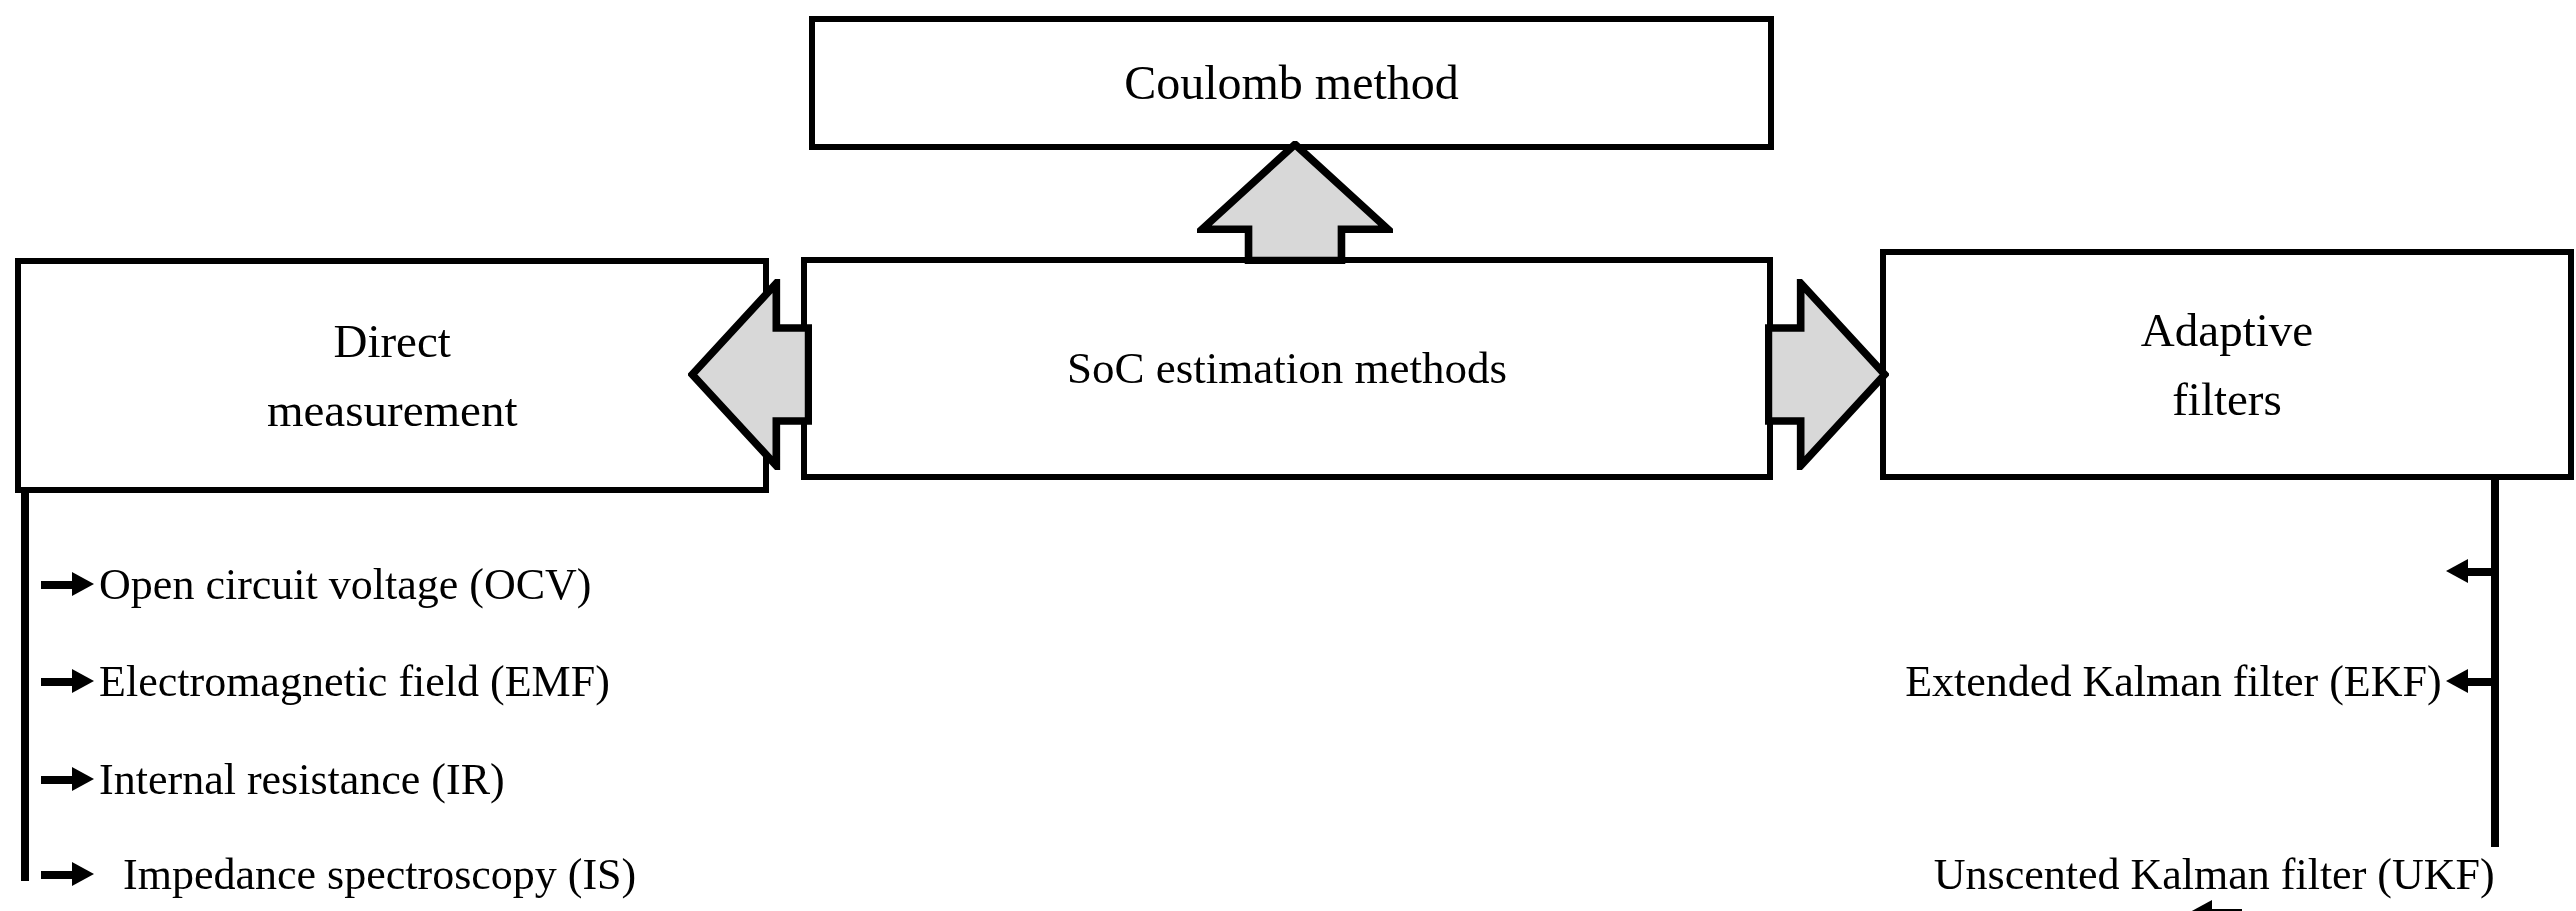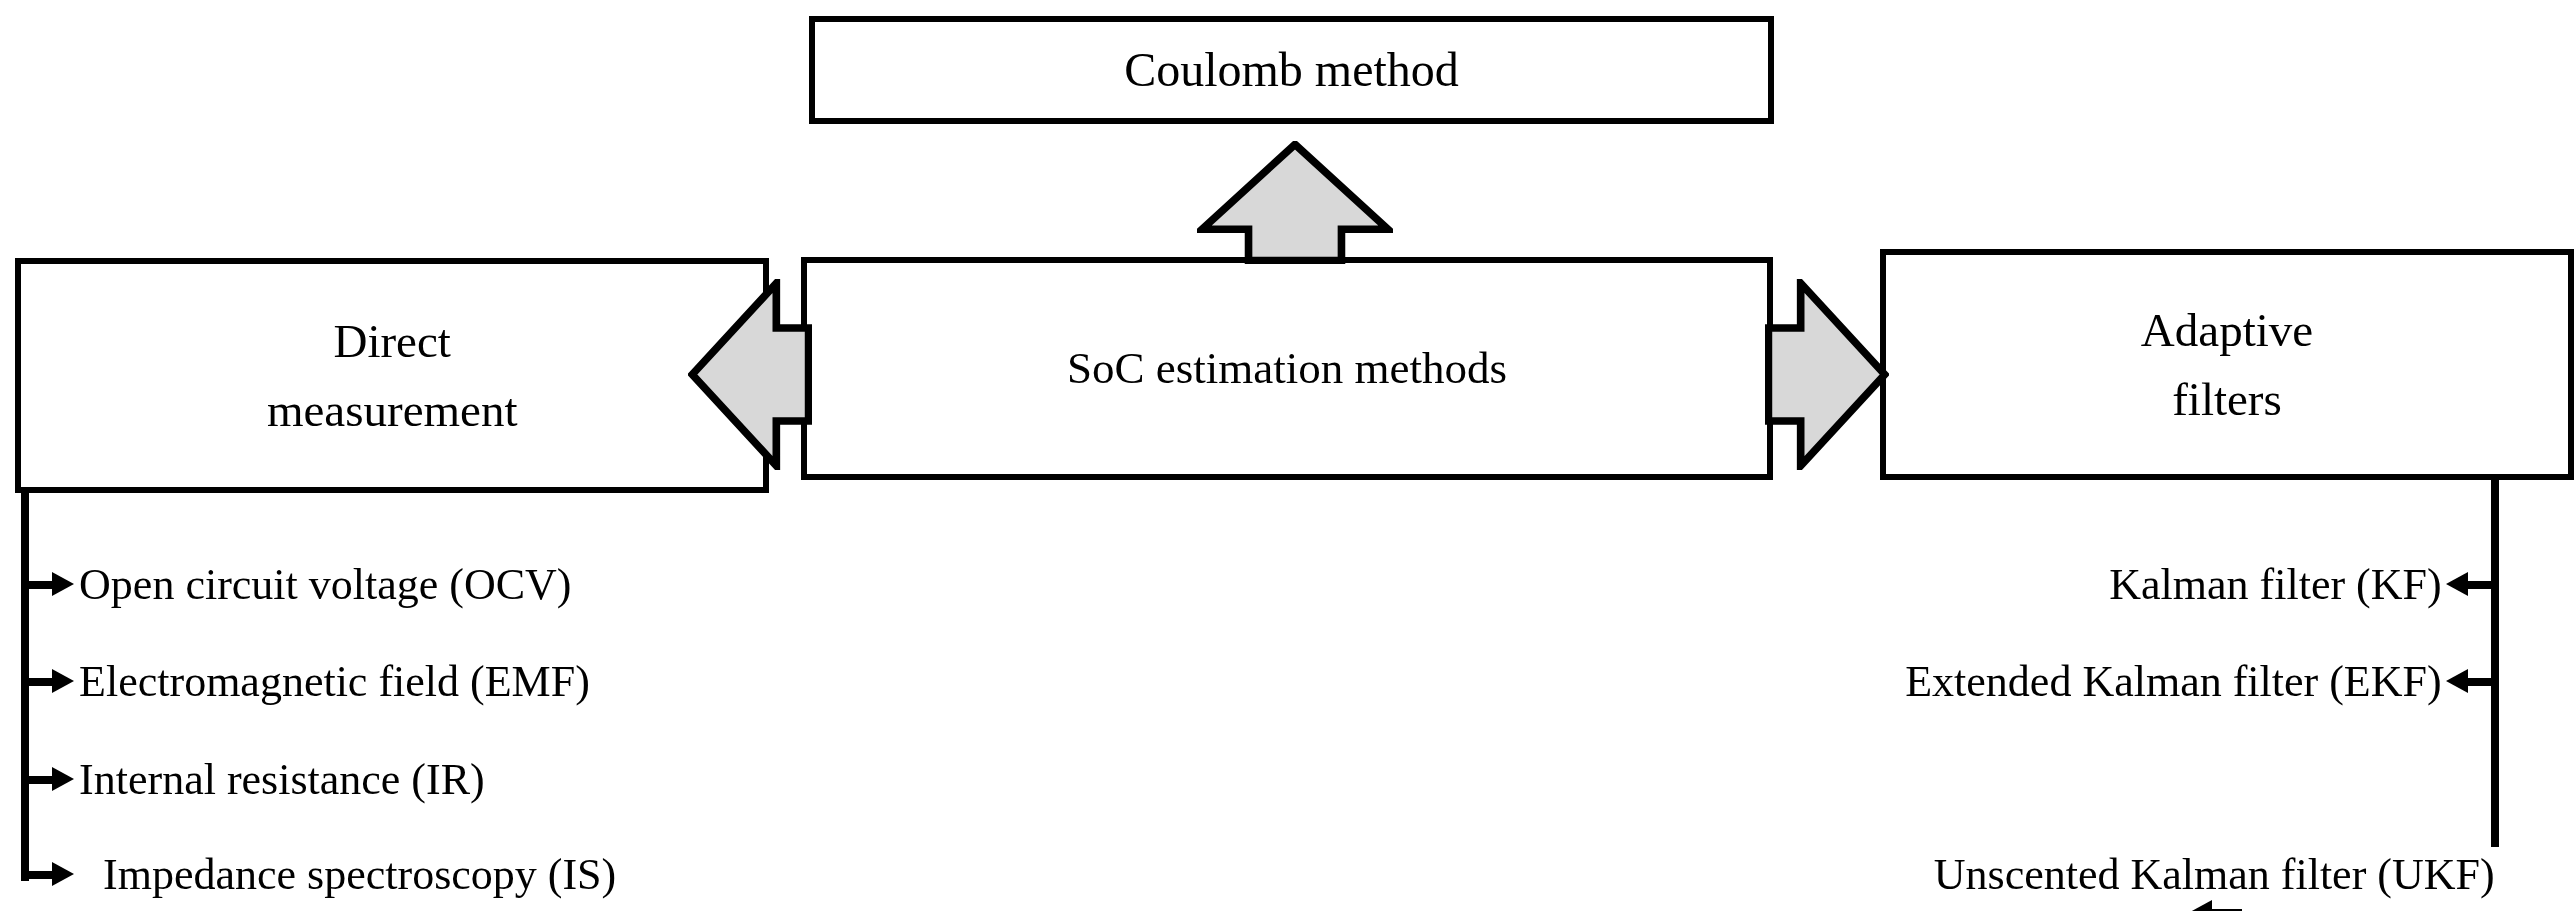--- a/index.html
+++ b/index.html
@@ -19,21 +19,21 @@
     display:flex;
     align-items:center;
     justify-content:center;
     text-align:center;
     color:#000000;
     line-height:1.28;
     z-index:3;
   }
   .box-text{ display:block; white-space:pre-line; }
 
-  #box-coulomb{ left:809px;  top:16px;  width:965px; height:108px; }
+  #box-coulomb{ left:809px;  top:16px;  width:965px; height:134px; }
   #box-coulomb .box-text{ font-size:48px; }
 
   #box-center{  left:801px;  top:257px; width:972px; height:223px; }
   #box-center .box-text{ font-size:45px; }
 
   #box-direct{  left:15.2px;   top:258px; width:754px;  height:235px; }
   #box-direct .box-text{ font-size:47px; line-height:1.45; }
 
   #box-adaptive{left:1880px; top:249px; width:694px;  height:231px; }
   #box-adaptive .box-text{ font-size:47px; line-height:1.45; }
@@ -51,20 +51,21 @@
 
   
   .leaf{
     position:absolute;
     display:flex;
     align-items:center;
     color:#000000;
     font-size:44px;
     white-space:nowrap;
     z-index:4;
+    padding-left:20px;
   }
   .leaf-left{ left:21px; }
   .leaf-left .leaf-label{ margin-left:5.1px; }
   .leaf-right{ right:78px; flex-direction:row; }
   .leaf-right .leaf-label{ margin-right:3.4px; }
 
   .tick{ position:relative; display:block; }
   
   .arrow-r{ width:53px; height:25.4px; }
   .arrow-r .shaft{ position:absolute; left:0; top:9.3px; width:34px; height:7.6px; background:#000; }
@@ -157,21 +158,20 @@
   </div>
   <div class="leaf leaf-left" id="leaf-l-3">
     <span class="tick arrow-r">
         <span class="shaft"></span>
         <span class="head"></span>
       </span>
     <span class="leaf-label">Impedance spectroscopy (IS)</span>
   </div>
 
   <div class="leaf leaf-right" id="leaf-r-0">
-    <span class="leaf-label">Kalman filter (KF)</span>
     <span class="tick arrow-l">
         <span class="shaft"></span>
         <span class="head"></span>
       </span>
   </div>
   <div class="leaf leaf-right" id="leaf-r-1">
     <span class="leaf-label">Extended Kalman filter (EKF)</span>
     <span class="tick arrow-l">
         <span class="shaft"></span>
         <span class="head"></span>

